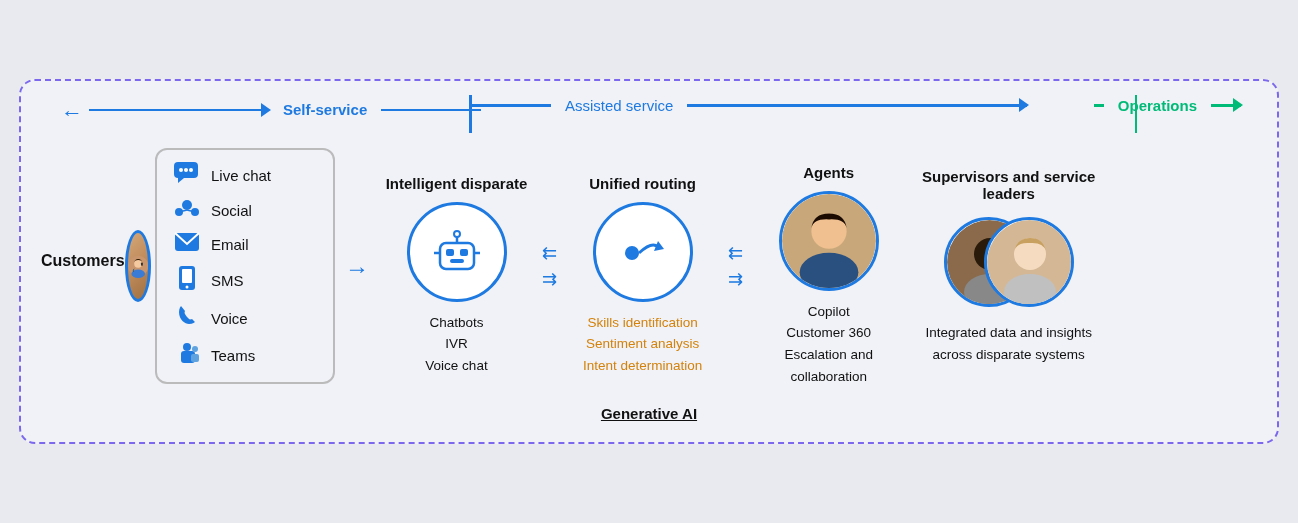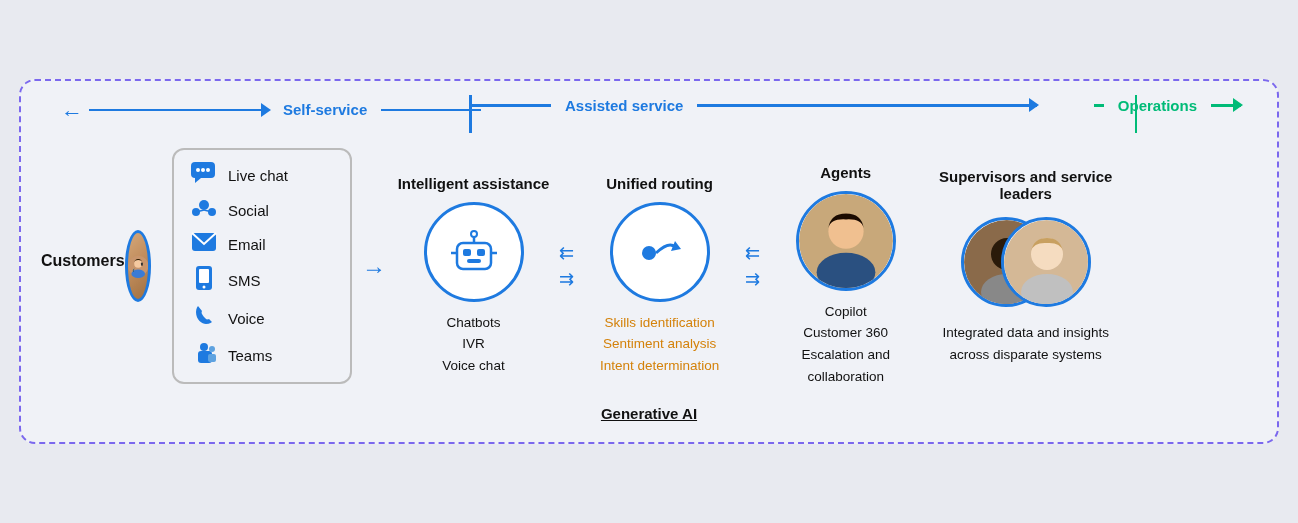--- a/index.html
+++ b/index.html
@@ -47,21 +47,21 @@
       background: linear-gradient(135deg, #d4a87a 0%, #c49060 40%, #a07040 100%);
       display: flex;
       align-items: center;
       justify-content: center;
       font-size: 32px;
     }
     
     .channels-col {
       width: 180px;
       flex-shrink: 0;
-      margin-left: 21px;
+      margin-left: 4px;
     }
     .channels-box {
       border: 2px solid #bbb;
       border-radius: 12px;
       background: #f0f2f7;
       padding: 12px 16px;
       display: flex;
       flex-direction: column;
       gap: 8px;
     }
@@ -209,21 +209,21 @@
       <span style="font-size:22px; font-weight:bold;">←</span>
       <div style="height:2.5px; width:180px; background:#1e7ae0; position:relative;">
         <div style="position:absolute; top:-6px; right:-2px; width:0; height:0; border-top:7px solid transparent; border-bottom:7px solid transparent; border-left:10px solid #1e7ae0;"></div>
       </div>
       <span style="font-size:15px; font-weight:600; margin:0 8px;">Self-service</span>
       <div style="height:2.5px; width:100px; background:#1e7ae0; position:relative;"></div>
     </div>
 
     <div class="tap" style="left:430px; color:#1e7ae0;">
       <div style="height:2.5px; width:80px; background:#1e7ae0;"></div>
-      <span style="font-size:15px; font-weight:700; margin:0 8px;">Assisted service</span>
+      <span style="font-size:15px; font-weight:400; margin:0 8px;">Assisted service</span>
       <div style="height:2.5px; width:340px; background:#1e7ae0; position:relative;">
         <div style="position:absolute; top:-6px; right:-2px; width:0; height:0; border-top:7px solid transparent; border-bottom:7px solid transparent; border-left:10px solid #1e7ae0;"></div>
       </div>
     </div>
 
     <div class="tap" style="right:16px; color:#00bb77; flex-direction: row;">
       <div style="height:2.5px; width:10px; background:#00bb77;"></div>
       <span style="font-size:15px; font-weight:600; margin:0 8px; color:#00bb77;">Operations</span>
       <div style="height:2.5px; width:30px; background:#00bb77; position:relative;">
         <div style="position:absolute; top:-6px; right:-2px; width:0; height:0; border-top:7px solid transparent; border-bottom:7px solid transparent; border-left:10px solid #00bb77;"></div>
@@ -325,21 +325,21 @@
             </svg>
           </span>
           <span>Teams</span>
         </div>
       </div>
     </div>
 
     <div class="connector-arrow">→</div>
 
     <div class="stage-col">
-      <div class="stage-title">Intelligent assistance</div>
+      <div class="stage-title">Intelligent disparate</div>
       <div class="stage-circle">
 
         <svg width="58" height="58" viewBox="0 0 58 58">
           <rect x="12" y="20" width="34" height="26" rx="6" fill="none" stroke="#1e7ae0" stroke-width="2.5"></rect>
           <rect x="18" y="26" width="8" height="7" rx="2" fill="#1e7ae0"></rect>
           <rect x="32" y="26" width="8" height="7" rx="2" fill="#1e7ae0"></rect>
           <rect x="22" y="36" width="14" height="4" rx="2" fill="#1e7ae0"></rect>
           <line x1="29" y1="14" x2="29" y2="20" stroke="#1e7ae0" stroke-width="2.5"></line>
           <circle cx="29" cy="11" r="3" fill="none" stroke="#1e7ae0" stroke-width="2"></circle>
           <line x1="6" y1="30" x2="12" y2="30" stroke="#1e7ae0" stroke-width="2.5"></line>

